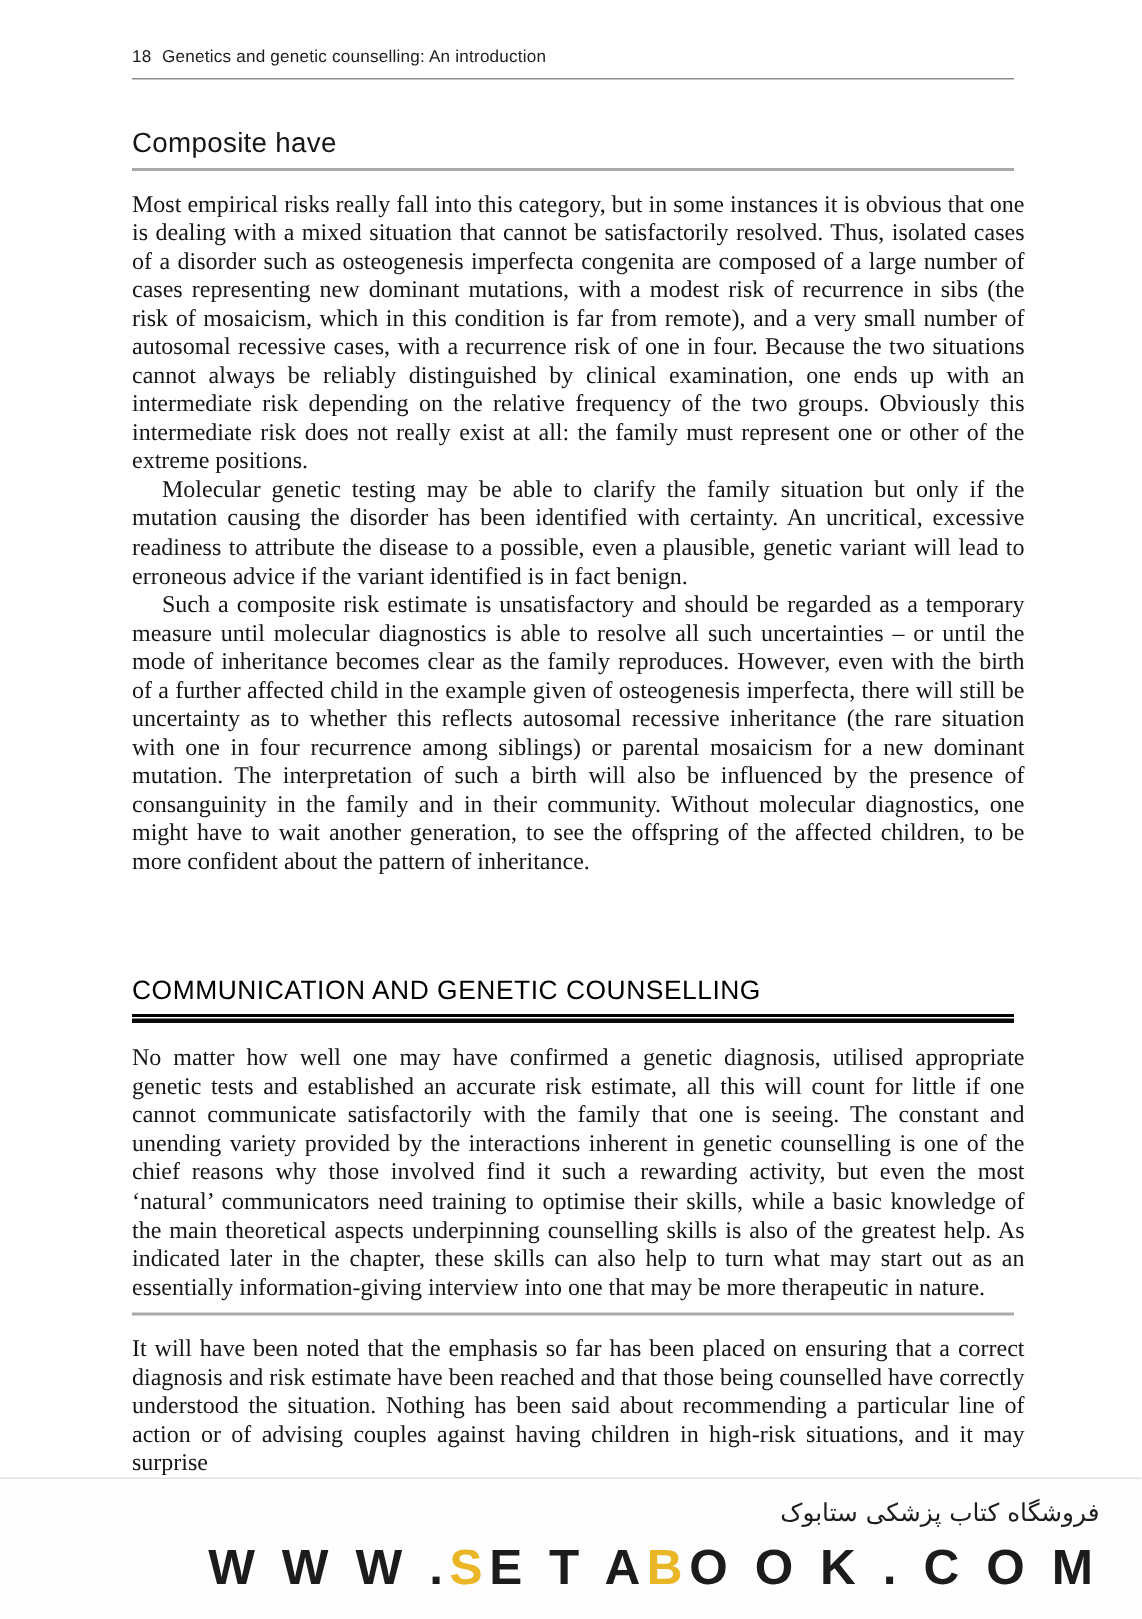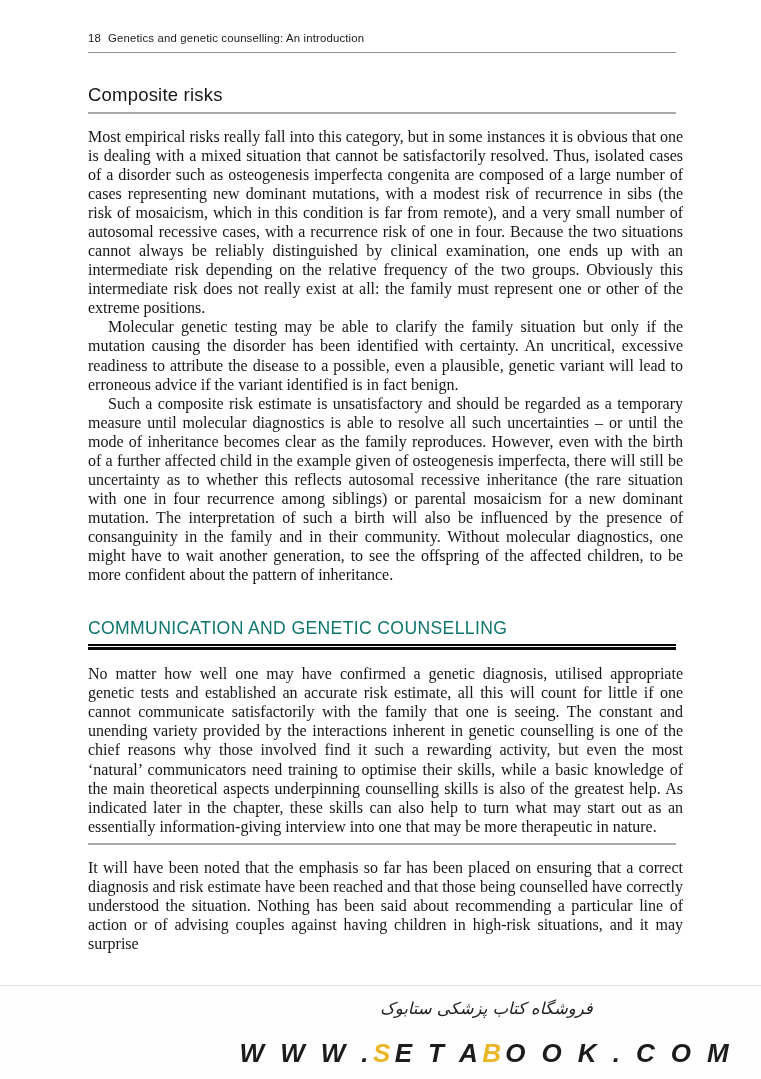--- a/index.html
+++ b/index.html
@@ -56,22 +56,22 @@
     letter-spacing: 0.2px;
     color: #161616;
     margin: 31px 0 0 0;
     line-height: 1.15;
   }
   h2.sec-upper {
     font-family: "Liberation Sans", "DejaVu Sans", sans-serif;
     font-weight: 400;
     font-size: 17.6px;
     letter-spacing: 0.35px;
-    color: #0f766e;
-    margin: 34px 0 0 0;
+    color: #000000;
+    margin: 66px 0 0 0;
     line-height: 1.15;
     text-transform: none;
   }
   .rule-light {
     height: 2px;
     width: 588px;
     background: #a9a9a9;
     margin-top: 7px;
     margin-bottom: 13px;
   }
@@ -168,55 +168,54 @@
   .chev-mark {
     width: 74px;
     height: 58px;
   }
 
   
   .site {
     position: absolute;
     right: 28px;
     top: 12px;
-    text-align: center;
-    font-style: italic;
+    text-align: right;
   }
   .site-fa {
     font-family: "DejaVu Sans", "Liberation Sans", sans-serif;
     font-size: 16.5px;
     color: #1d1d1d;
     direction: rtl;
     line-height: 1.35;
     white-space: nowrap;
   }
   .site-url {
     font-family: "Liberation Sans", "DejaVu Sans", sans-serif;
-    font-size: 26px;
+    font-size: 33px;
     font-weight: 700;
     color: #1c1c1c;
     letter-spacing: 4.4px;
-    margin-top: 18px;
+    margin-top: 6px;
     white-space: nowrap;
   }
   .site-url .gold {
     color: #eab625;
   }
 </style>
 </head>
 <body>
 
 <div class="page">
 
   <div class="running-head">
     <span class="folio">18</span><span>Genetics and genetic counselling: An introduction</span>
   </div>
   <div class="head-rule"></div>
 
-  <h2 class="sec-a">Composite risks</h2>
+  <h2 class="sec-a">Composite have</h2>
   <div class="rule-light"></div>
 
   <div class="para-block">
     <p class="body">Most empirical risks really fall into this category, but in some instances it is obvious that one is dealing with a mixed situation that cannot be satisfactorily resolved. Thus, isolated cases of a disorder such as osteogenesis imperfecta congenita are composed of a large number of cases representing new dominant mutations, with a modest risk of recurrence in sibs (the risk of mosaicism, which in this condition is far from remote), and a very small number of autosomal recessive cases, with a recurrence risk of one in four. Because the two situations cannot always be reliably distinguished by clinical examination, one ends up with an intermediate risk depending on the relative frequency of the two groups. Obviously this intermediate risk does not really exist at all: the family must represent one or other of the extreme positions.</p>
     <p class="body">Molecular genetic testing may be able to clarify the family situation but only if the mutation causing the disorder has been identified with certainty. An uncritical, excessive readiness to attribute the disease to a possible, even a plausible, genetic variant will lead to erroneous advice if the variant identified is in fact benign.</p>
     <p class="body">Such a composite risk estimate is unsatisfactory and should be regarded as a temporary measure until molecular diagnostics is able to resolve all such uncertainties – or until the mode of inheritance becomes clear as the family reproduces. However, even with the birth of a further affected child in the example given of osteogenesis imperfecta, there will still be uncertainty as to whether this reflects autosomal recessive inheritance (the rare situation with one in four recurrence among siblings) or parental mosaicism for a new dominant mutation. The interpretation of such a birth will also be influenced by the presence of consanguinity in the family and in their community. Without molecular diagnostics, one might have to wait another generation, to see the offspring of the affected children, to be more confident about the pattern of inheritance.</p>
   </div>
 
   <h2 class="sec-upper">COMMUNICATION AND GENETIC COUNSELLING</h2>
   <div class="rule-dark"></div>

